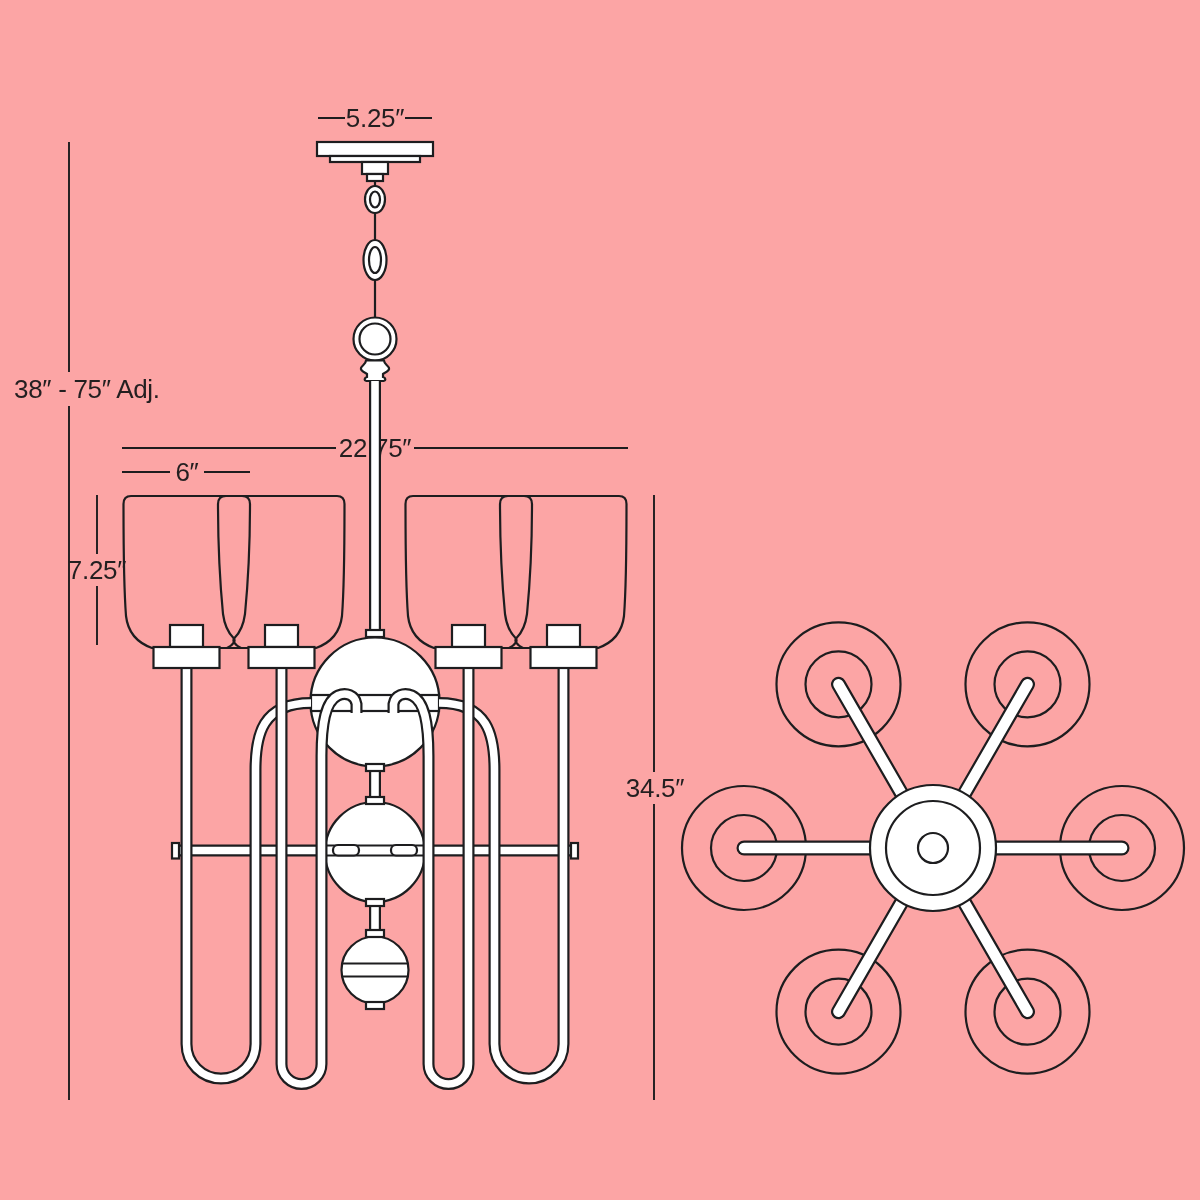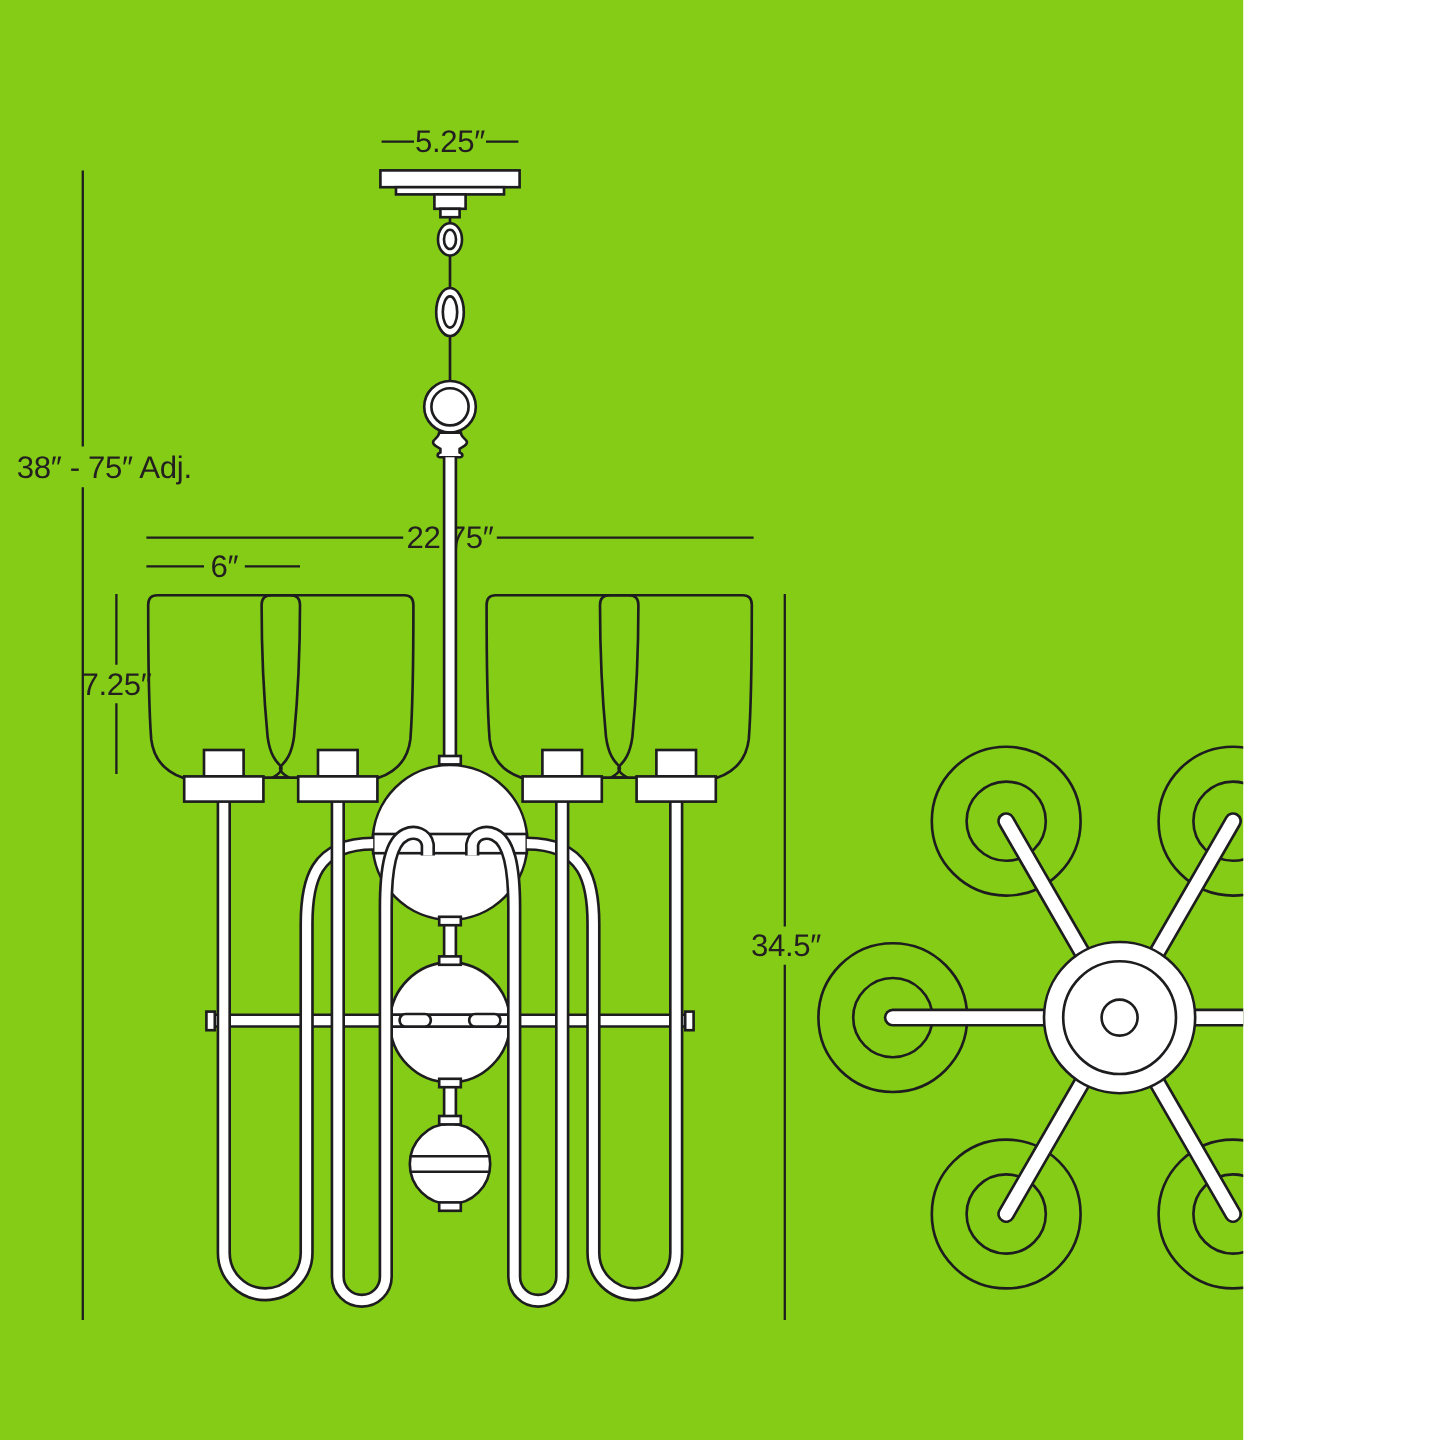--- a/index.html
+++ b/index.html
@@ -1,17 +1,17 @@
 <!DOCTYPE html>
 <html><head>
 <meta charset="utf-8">
 <title>Diagram</title>
 <style>
   html,body{margin:0;padding:0;background:#ffffff;}
-  .stage{width:1036px;height:1200px;position:relative;background:#84cc16;overflow:hidden;}
+  .stage{width:1200px;height:1200px;position:relative;background:#fca5a5;overflow:hidden;}
   svg{display:block;}
   .ln{stroke:#1d1d1f;stroke-width:2.2;fill:none;}
   .lnw{stroke:#1d1d1f;stroke-width:2.2;fill:#ffffff;}
   .dim{stroke:#1d1d1f;stroke-width:1.9;fill:none;}
   .tO{stroke:#1d1d1f;stroke-width:12;fill:none;}
   .tI{stroke:#ffffff;stroke-width:7.6;fill:none;}
   .aO{stroke:#1d1d1f;stroke-width:15;fill:none;stroke-linecap:round;}
   .aI{stroke:#ffffff;stroke-width:10.6;fill:none;stroke-linecap:round;}
   .lbl{font-family:"Liberation Sans",sans-serif;font-size:26px;fill:#231f20;letter-spacing:-0.3px;}
   .mid{text-anchor:middle;}

